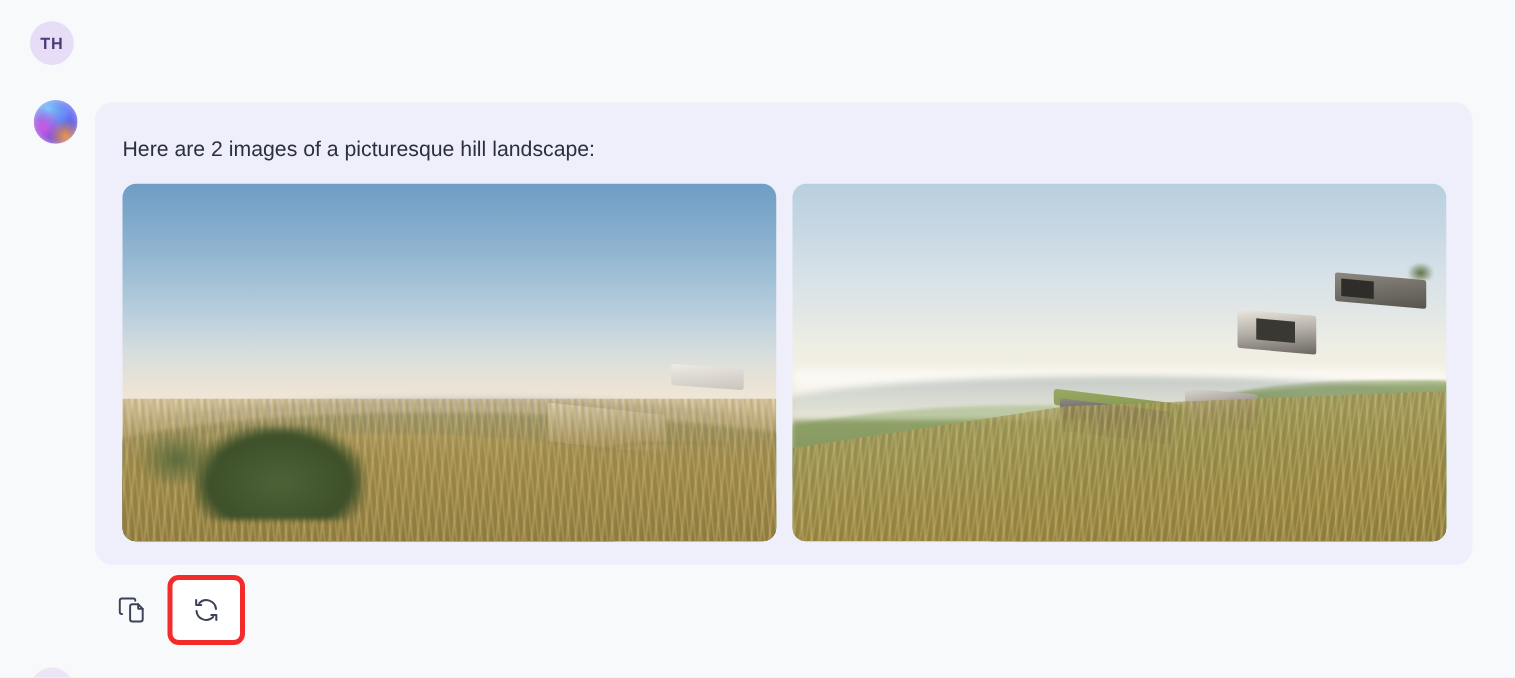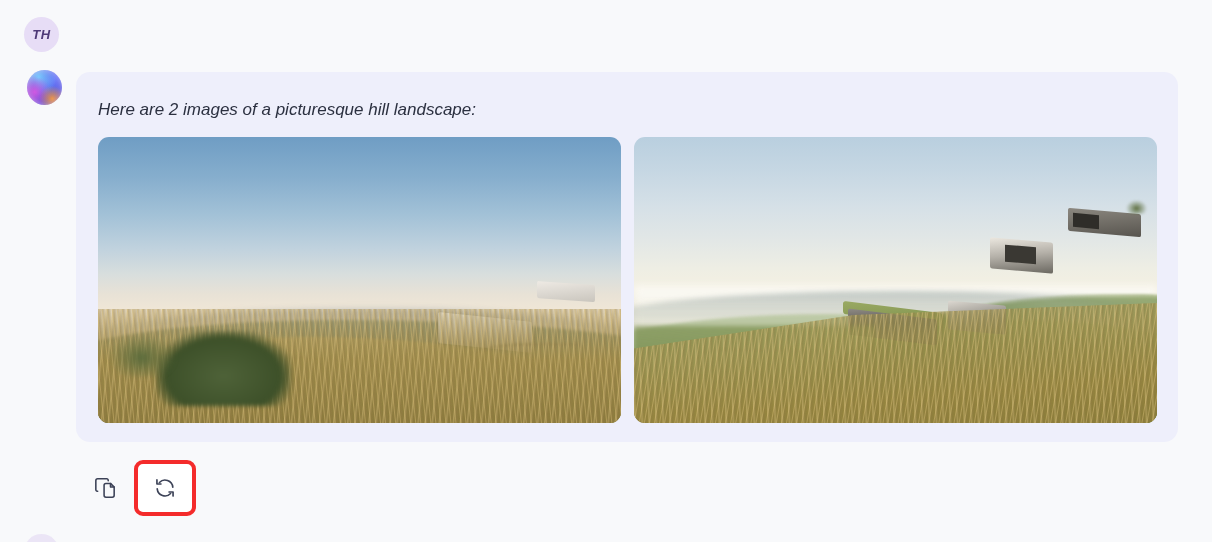--- a/index.html
+++ b/index.html
@@ -15,21 +15,20 @@
     font-family: "Liberation Sans", sans-serif;
     color: #2b3040;
     -webkit-font-smoothing: antialiased;
   }
 
   .chat-thread {
     position: relative;
     width: 1212px;
     height: 470px;
     padding: 0;
-    font-style: italic;
   }
 
   
   .user-turn {
     position: absolute;
     left: 0;
     top: 0;
     width: 1212px;
     height: 68px;
   }
@@ -58,21 +57,21 @@
     font-size: 17px;
     line-height: 24px;
     color: #2b3040;
     white-space: nowrap;
   }
 
   
   .assistant-turn {
     position: absolute;
     left: 0;
-    top: 62px;
+    top: 72px;
     width: 1212px;
     height: 380px;
   }
 
   .avatar-assistant {
     position: absolute;
     left: 27px;
     top: 8px;
     width: 35px;
     height: 35px;

